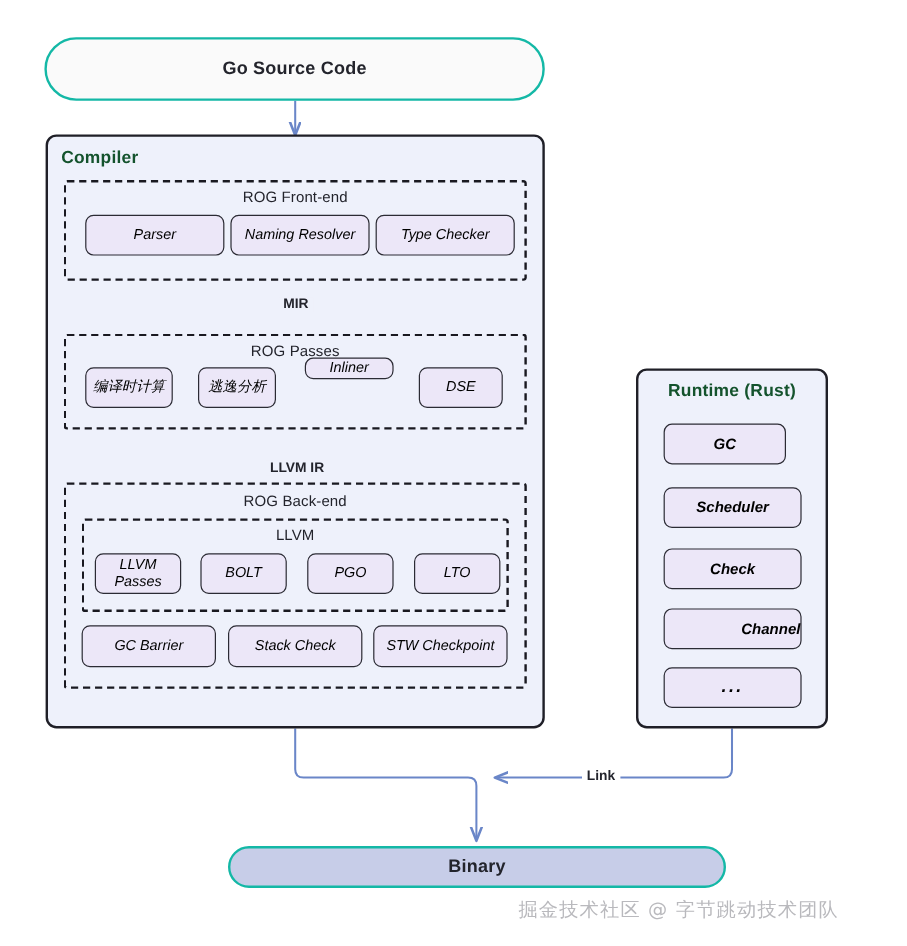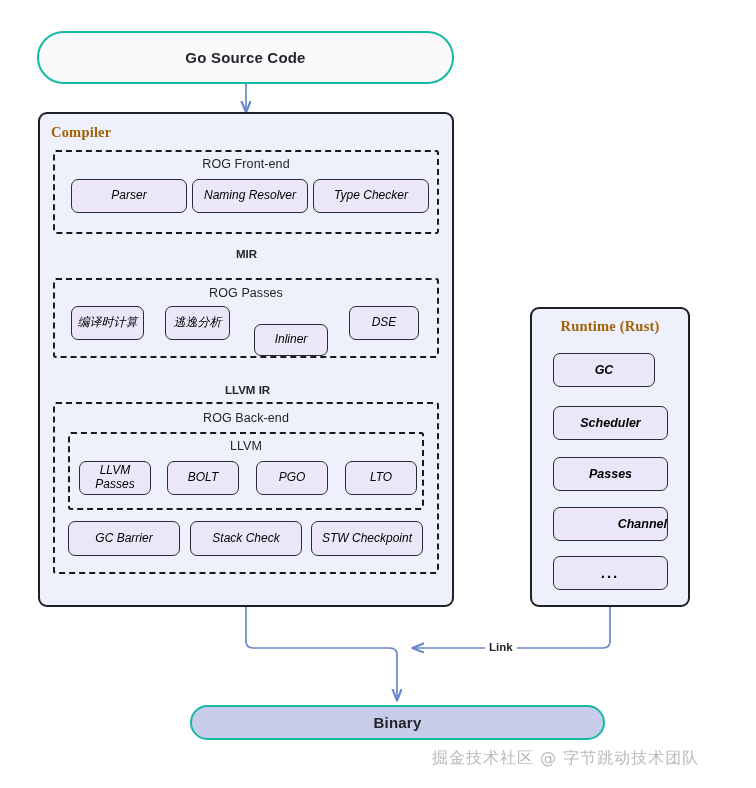--- a/index.html
+++ b/index.html
@@ -41,23 +41,22 @@
   
   .panel {
     border: 2px solid #1f1f27;
     border-radius: 9px;
     background: #eef1fb;
   }
   .panel-title {
     position: absolute;
     font-weight: bold;
     font-size: 14.5px;
-    color: #a16207;
+    color: #14532d;
     letter-spacing: .2px;
-    font-family: Liberation Serif, serif;
   }
 
   
   .dashed {
     border: 2px dashed #191920;
     border-radius: 3px;
     background: transparent;
   }
   .dashed-title {
     position: absolute;
@@ -157,21 +156,21 @@
 
   <div class="abs dashed" style="left:53px; top:278px; width:386px; height:80px;"></div>
   <div class="dashed-title" style="left:53px; top:286px; width:386px;">ROG Passes</div>
 
   <div class="abs chip" style="left:71px; top:306px; width:73px; height:34px;">
     <span>编译时计算</span>
   </div>
   <div class="abs chip" style="left:165px; top:306px; width:65px; height:34px;">
     <span>逃逸分析</span>
   </div>
-  <div class="abs chip" style="left:254px; top:324px; width:74px; height:32px;">
+  <div class="abs chip" style="left:254px; top:298px; width:74px; height:18px;">
     <span>Inliner</span>
   </div>
   <div class="abs chip" style="left:349px; top:306px; width:70px; height:34px;">
     <span>DSE</span>
   </div>
 
   <div class="edge-label" style="left:221px; top:384px;">LLVM IR</div>
 
   <div class="abs dashed" style="left:53px; top:402px; width:386px; height:172px;"></div>
   <div class="dashed-title" style="left:53px; top:411px; width:386px;">ROG Back-end</div>
@@ -205,21 +204,21 @@
   <div class="abs panel" style="left:530px; top:307px; width:160px; height:300px;"></div>
   <div class="panel-title" style="left:530px; top:318px; width:160px; text-align:center;">Runtime (Rust)</div>
 
   <div class="abs chip rt" style="left:553px; top:353px; width:102px; height:34px;">
     <span>GC</span>
   </div>
   <div class="abs chip rt" style="left:553px; top:406px; width:115px; height:34px;">
     <span>Scheduler</span>
   </div>
   <div class="abs chip rt" style="left:553px; top:457px; width:115px; height:34px;">
-    <span>Passes</span>
+    <span>Check</span>
   </div>
   <div class="abs chip rt" style="left:553px; top:507px; width:115px; height:34px;justify-content:flex-end;">
     <span>Channel</span>
   </div>
   <div class="abs chip rt dots" style="left:553px; top:556px; width:115px; height:34px;">
     <span>...</span>
   </div>
 
   <div class="edge-label on-white" style="left:485px; top:641px;">Link</div>
 

